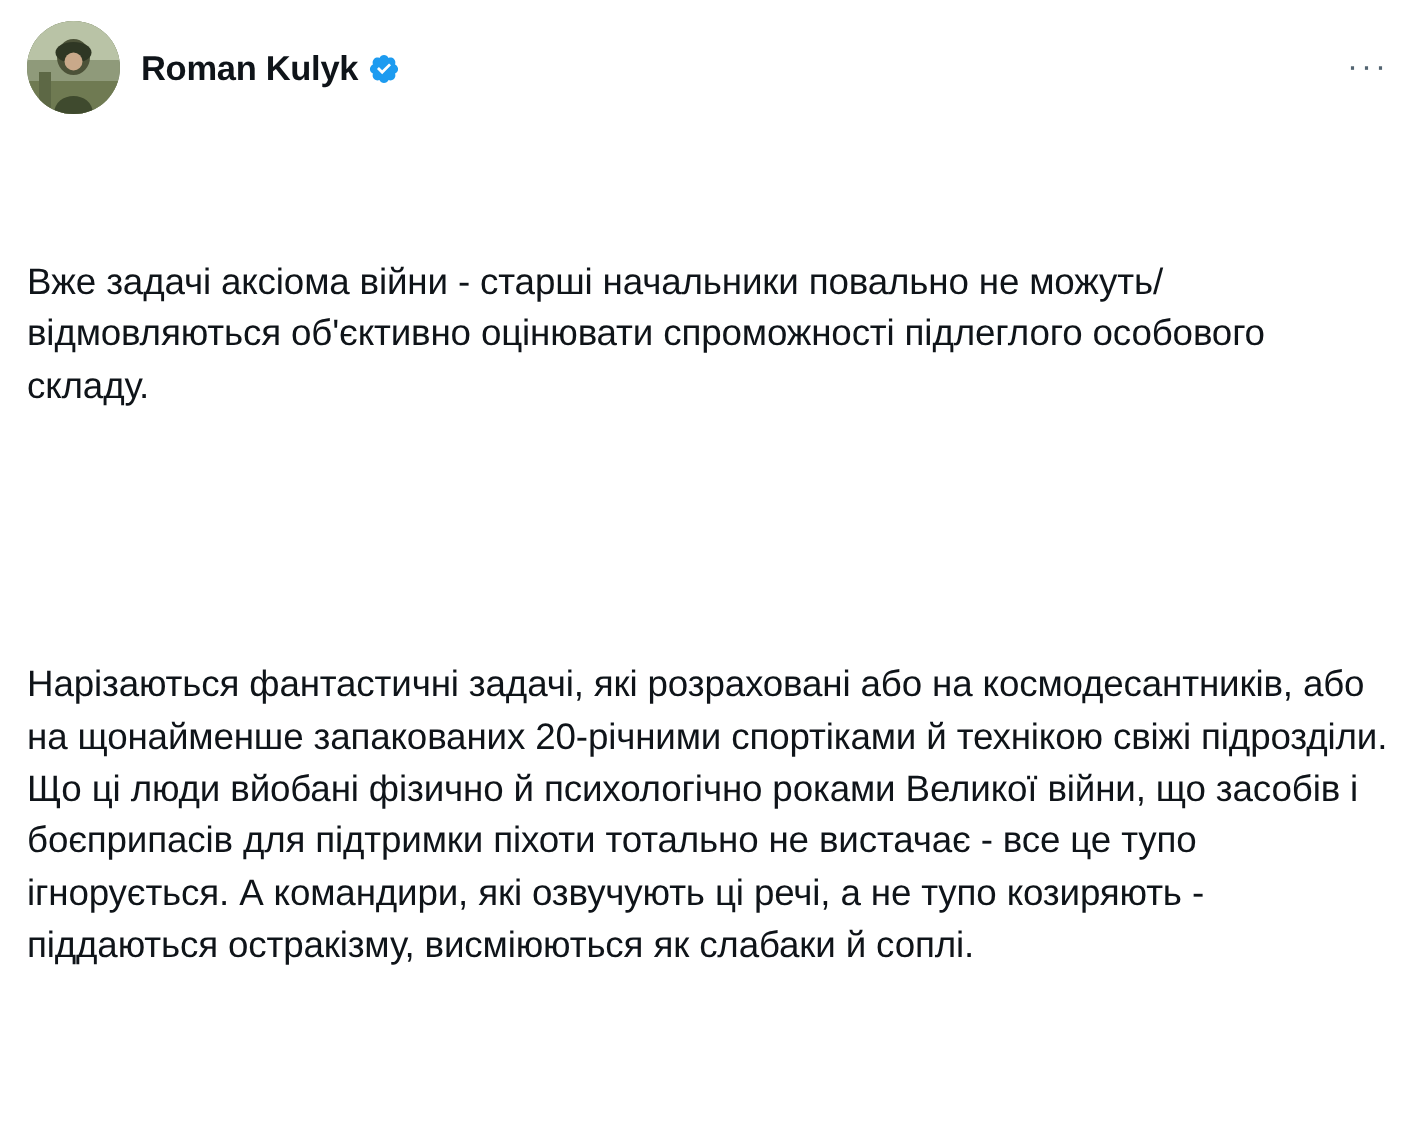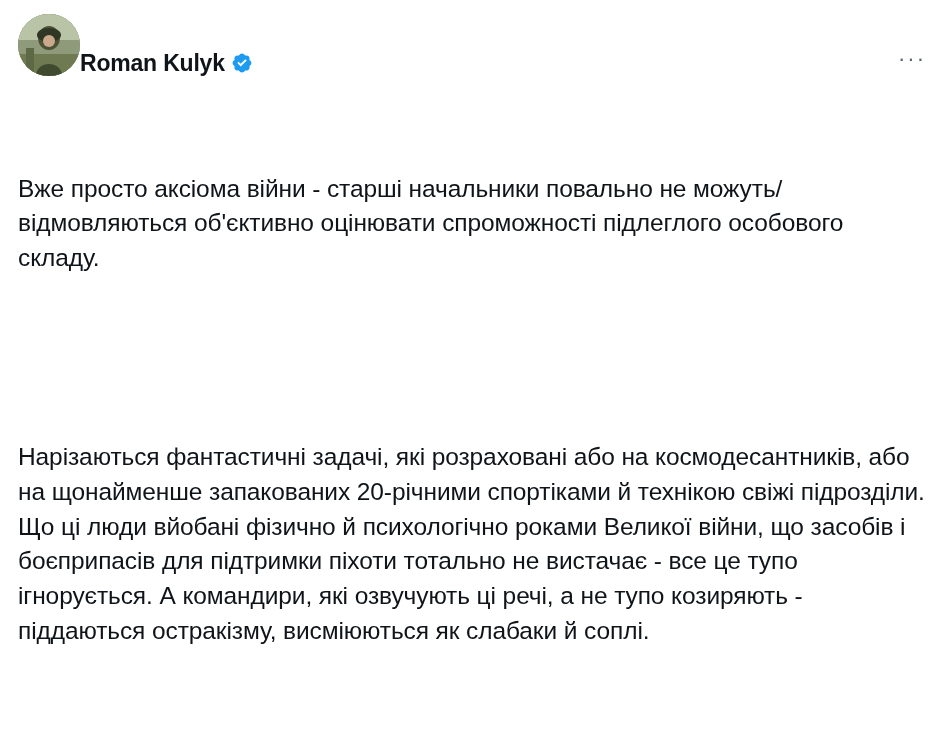--- a/index.html
+++ b/index.html
@@ -17,21 +17,22 @@
   .post {
     position: relative;
     width: 947px;
     height: 756px;
     box-sizing: border-box;
     padding: 14px 18px 0 18px;
     background: #ffffff;
   }
   .post-header {
     display: flex;
-    align-items: flex-end;
+    align-items: center;
+    gap: 14px;
   }
   .avatar {
     width: 62px;
     height: 62px;
     border-radius: 50%;
     flex: 0 0 62px;
     overflow: hidden;
     background: #6d7a58;
     position: relative;
   }
@@ -124,21 +125,21 @@
             <path fill="#ffffff" d="M10.67 15.77 6.9 12l1.41-1.41 2.36 2.36 5.02-5.02 1.41 1.41z"></path>
           </svg>
         </span>
       </div>
     </div>
 
     <div class="more-button">···</div>
   </div>
 
   <div class="post-body">
-    <p class="post-paragraph">Вже просто аксіома війни - старші начальники повально не можуть/ відмовляються об'єктивно оцінювати спроможності підлеглого особового складу.</p>
+    <p class="post-paragraph">Вже задачі аксіома війни - старші начальники повально не можуть/ відмовляються об'єктивно оцінювати спроможності підлеглого особового складу.</p>
     <div class="para-gap"></div>
     <p class="post-paragraph">Нарізаються фантастичні задачі, які розраховані або на космодесантників, або на щонайменше запакованих 20-річними спортіками й технікою свіжі підрозділи.
 Що ці люди вйобані фізично й психологічно роками Великої війни, що засобів і боєприпасів для підтримки піхоти тотально не вистачає - все це тупо ігнорується. А командири, які озвучують ці речі, а не тупо козиряють - піддаються остракізму, висміюються як слабаки й соплі.</p>
     <div class="para-gap"></div>
     
   </div>
 
 </div>
 
 </body></html>

